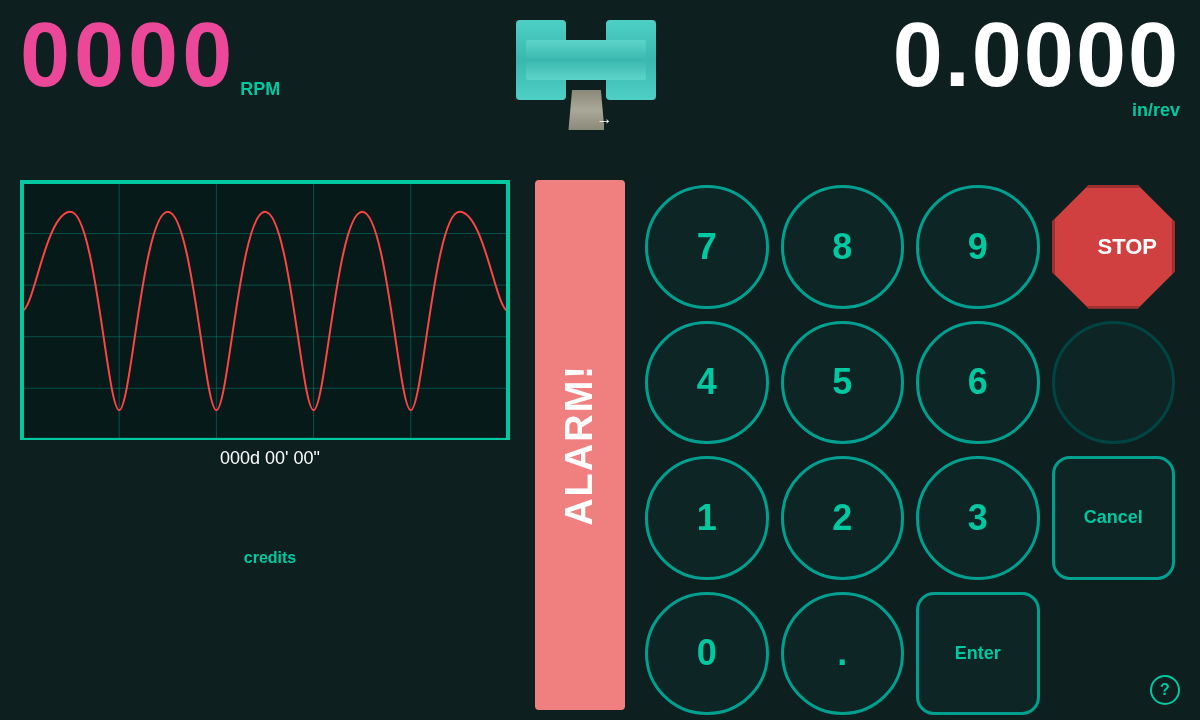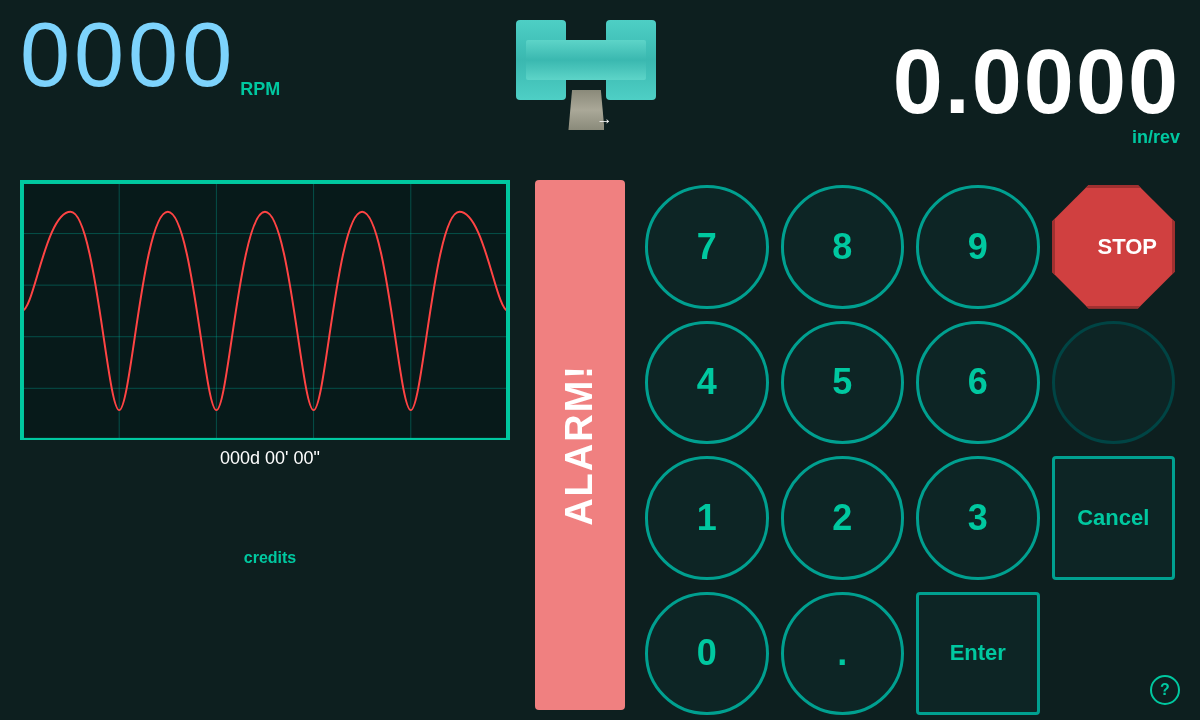--- a/index.html
+++ b/index.html
@@ -23,22 +23,22 @@
     }
 
     #rpm-display {
       display: flex;
       flex-direction: column;
       align-items: flex-start;
     }
 
     #rpm-value {
       font-size: 90px;
-      font-weight: normal;
-      color: #7dd3fc;
+      font-weight: bold;
+      color: #ec4899;
       line-height: 1;
       letter-spacing: 4px;
     }
 
     #rpm-label {
       color: #00c8a0;
       font-size: 18px;
       font-weight: bold;
       align-self: flex-end;
       margin-left: 4px;
@@ -131,21 +131,20 @@
       color: #00c8a0;
       font-size: 18px;
       font-weight: bold;
       align-self: flex-end;
       margin-right: 0;
     }
 
     #feed-row {
       display: flex;
       align-items: flex-end;
-      margin-top: 27px;
     }
 
     
     #main-section {
       display: flex;
       padding: 10px 20px;
       gap: 15px;
       height: 550px;
     }
 
@@ -229,22 +228,22 @@
       background-color: #0d2525;
       color: #00c8a0;
       font-size: 36px;
       font-weight: bold;
       cursor: pointer;
       aspect-ratio: 1;
       width: 100%;
     }
 
     .key-btn-text {
-      border-radius: 4px;
-      font-size: 22px;
+      border-radius: 18px;
+      font-size: 18px;
     }
 
     #stop-btn {
       background-color: #d04040;
       border: 3px solid #a03030;
       color: white;
       font-size: 22px;
       font-weight: bold;
       cursor: pointer;
       clip-path: polygon(30% 0%, 70% 0%, 100% 30%, 100% 70%, 70% 100%, 30% 100%, 0% 70%, 0% 30%);

